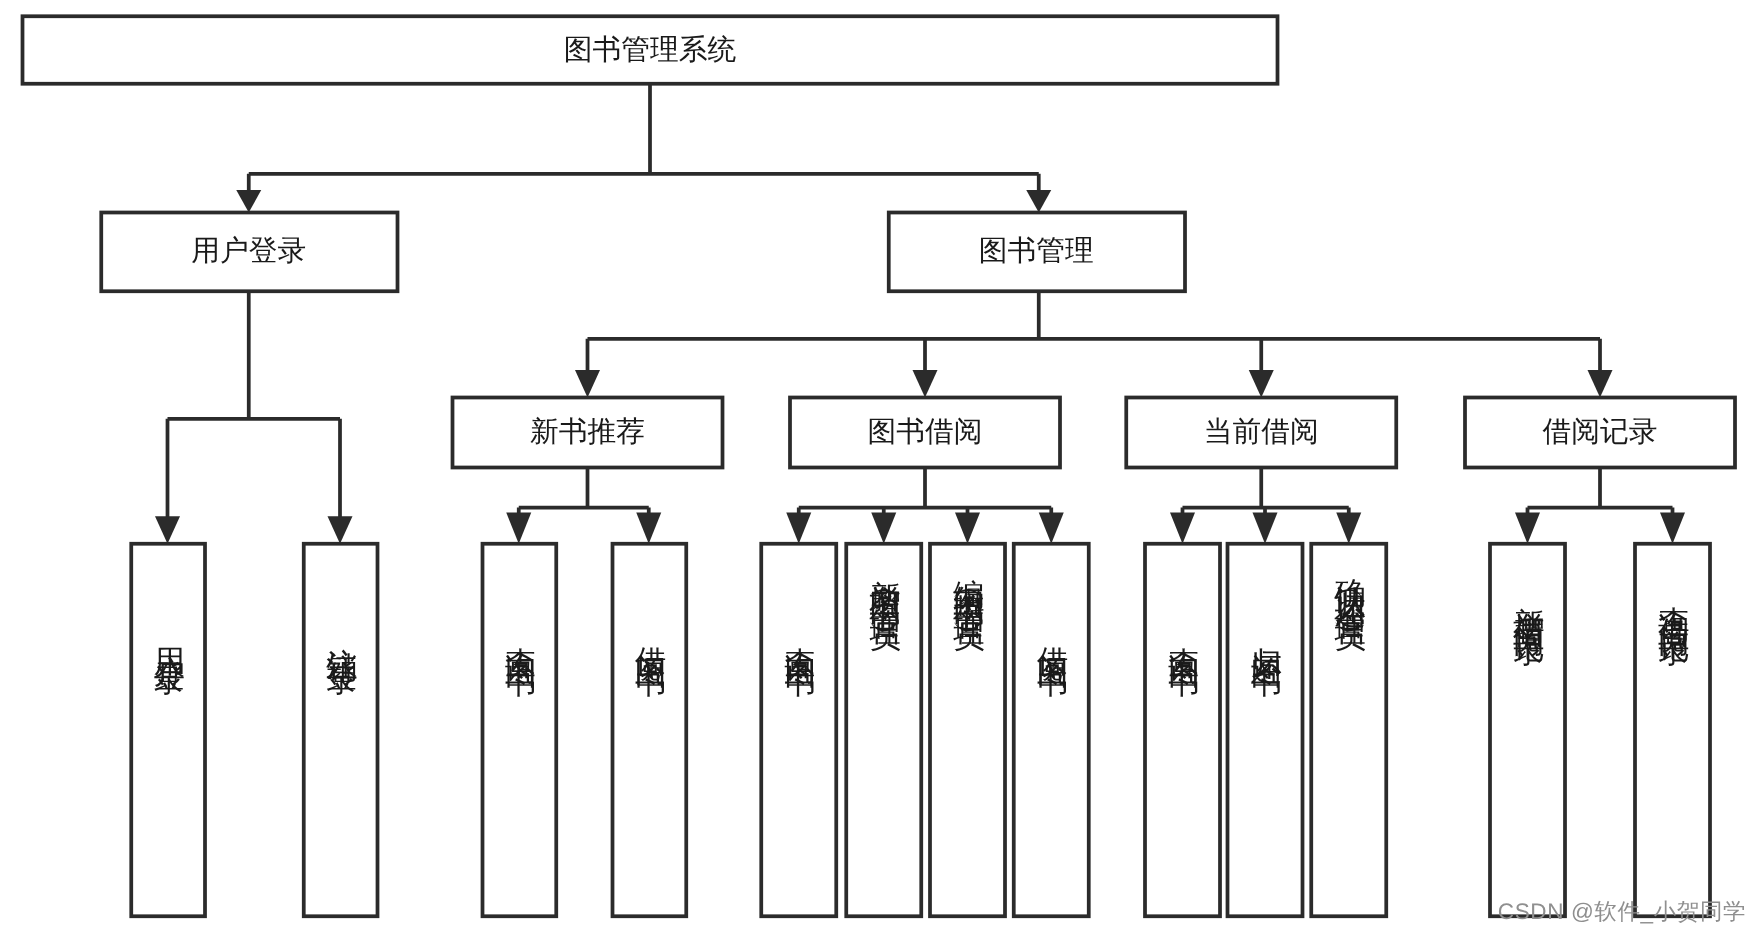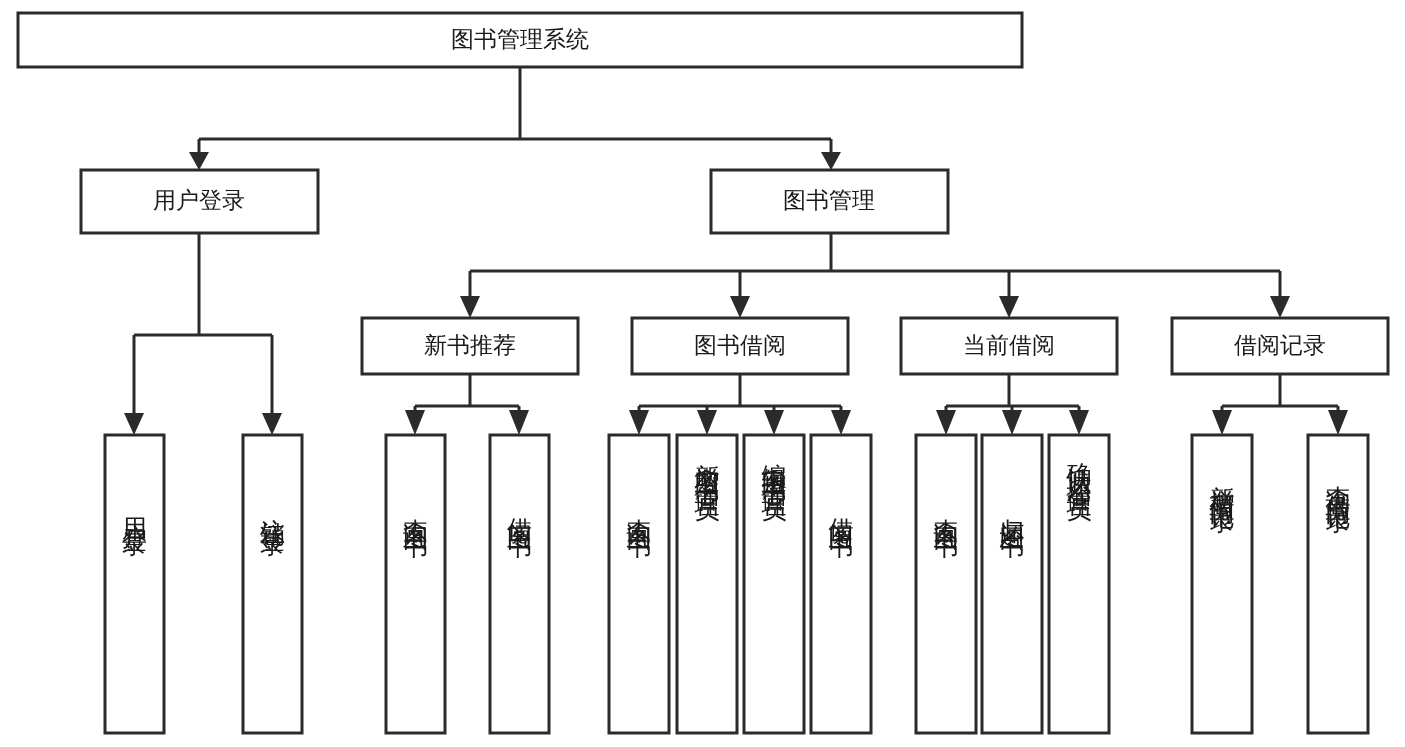--- a/index.html
+++ b/index.html
@@ -224,13 +224,14 @@
     <span class="leaf-label">确认归还（管理员）</span>
   </div>
 
   <div class="leaf-label-wrap" style="left:1192px; top:465px; width:60px; height:268px;">
     <span class="leaf-label">新增借阅记录</span>
   </div>
   <div class="leaf-label-wrap" style="left:1308px; top:465px; width:60px; height:268px;">
     <span class="leaf-label">查询借阅记录</span>
   </div>
 
+  <div class="watermark">CSDN @软件_小贺同学</div>
 </div>
 
 </body></html>

